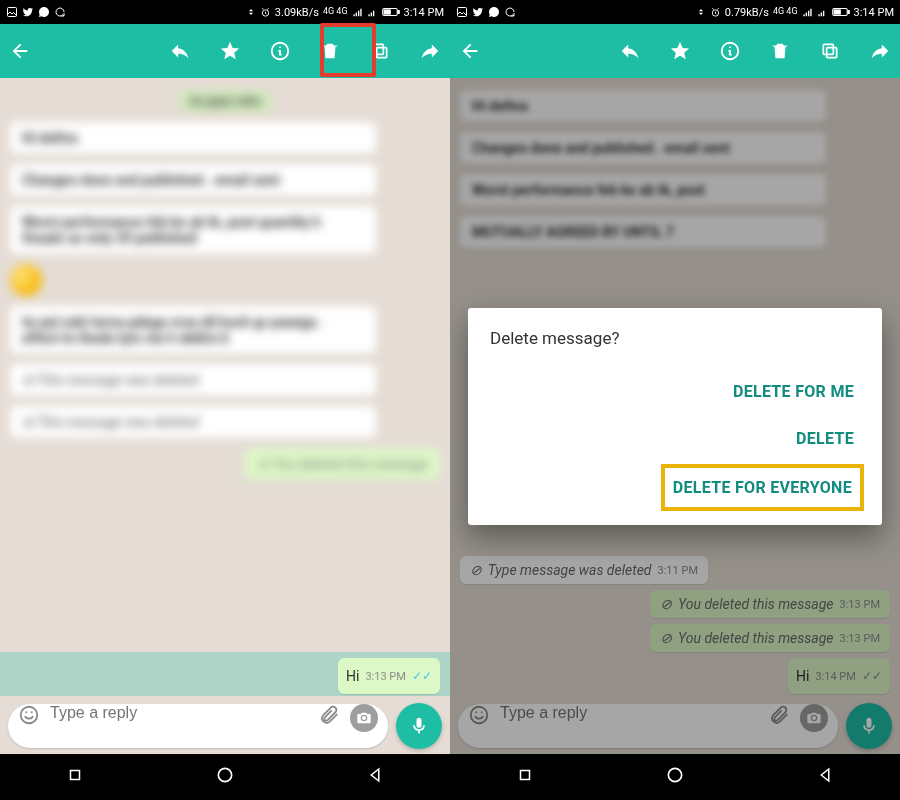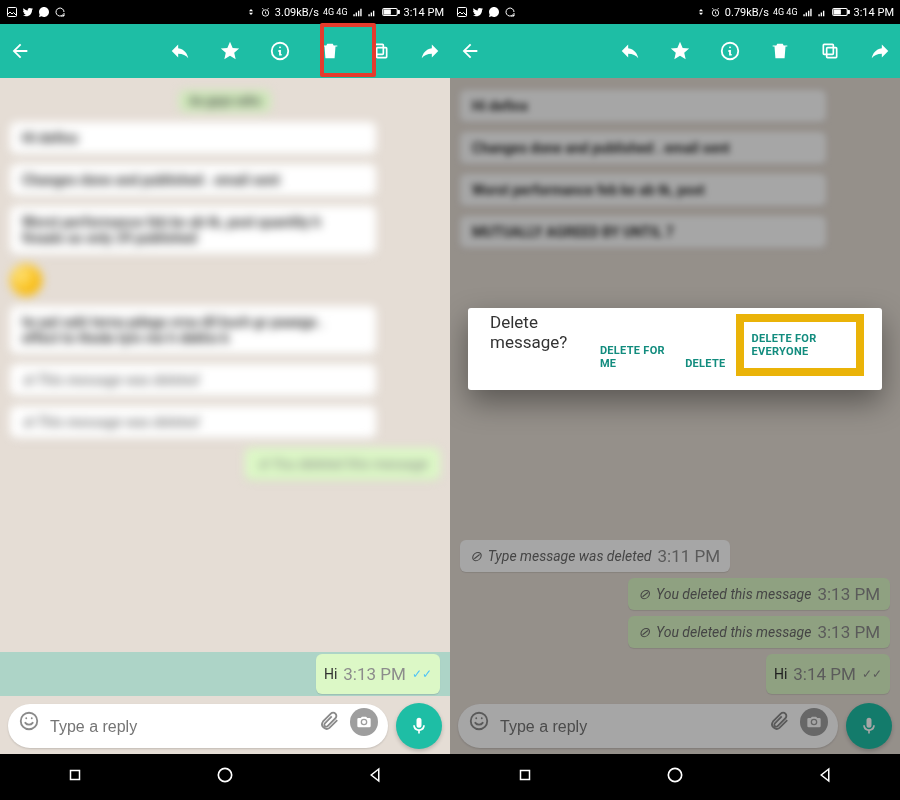--- a/index.html
+++ b/index.html
@@ -7,21 +7,21 @@
     font-family: -apple-system, BlinkMacSystemFont, "Segoe UI", Roboto, Arial, sans-serif;
     width: 900px; height: 800px; overflow: hidden;
     display: flex; background:#000;
   }
   .phone { width: 450px; height: 800px; position: relative; display:flex; flex-direction:column; }
   .status-bar {
     height: 24px; background:#000; color:#fff; font-size:11px;
     display:flex; align-items:center; justify-content:space-between;
     padding:0 6px;
   }
-  .status-left, .status-right { display:flex; align-items:center; gap:4px; }
+  .status-left, .status-right { display:flex; gap:4px; }
   .sb-icon { display:inline-flex; align-items:center; }
   .action-bar {
     height: 54px; background:#1ebea5;
     display:flex; align-items:center; justify-content:space-between;
     padding:0 8px;
   }
   .ab-icons { display:flex; align-items:center; gap:26px; }
   .ab-icon { color:#fff; display:flex; align-items:center; justify-content:center; width:24px; height:24px; }
   .highlight-box { border:4px solid #e43b2d; border-radius:2px; position:absolute; pointer-events:none; }
   .chat-body {
@@ -46,56 +46,56 @@
   }
   .sel-strip {
     position:absolute; left:0; right:0; height:44px; background:rgba(30,190,165,0.28);
   }
   .left-sel { bottom:58px; }
   .bubble-in {
     align-self:flex-start; background:#fff; border-radius:6px; padding:6px 10px;
     font-size:14px; color:#6b6b6b; font-style:italic; display:flex; align-items:center; gap:6px;
     box-shadow:0 1px 1px rgba(0,0,0,.1);
   }
-  .ts { font-size:17px; color:#8c8c8c; font-style:normal; }
+  .ts { font-size:11px; color:#8c8c8c; font-style:normal; }
   .ticks { color:#4fc3f7; font-size:12px; }
   .deleted-out {
     align-self:flex-end; background:#dcf8c6; border-radius:6px; padding:6px 10px;
     font-size:14px; color:#6b6b6b; font-style:italic; display:flex; align-items:center; gap:6px;
     box-shadow:0 1px 1px rgba(0,0,0,.1);
   }
   .input-row {
     height:56px; background:transparent; display:flex; align-items:center; padding:0 8px; gap:8px;
     position:relative;
   }
   .input-pill {
-    flex:1; height:44px; background:#fff; border-radius:22px; display:flex; align-items:flex-end;
-    padding:12px 10px; gap:10px; box-shadow:0 1px 2px rgba(0,0,0,.15);
+    flex:1; height:44px; background:#fff; border-radius:22px; display:flex; align-items:flex-start;
+    padding:0 10px; gap:10px; box-shadow:0 1px 2px rgba(0,0,0,.15);
   }
   .input-pill input { flex:1; border:none; outline:none; font-size:16px; color:#888; background:transparent;}
   .mic-btn {
     width:46px; height:46px; border-radius:50%; background:#1ebea5; display:flex; align-items:center; justify-content:center;
     box-shadow:0 2px 4px rgba(0,0,0,.2);
   }
   .nav-bar {
     height:46px; background:#000; display:flex; align-items:center; justify-content:space-around;
   }
   .nav-icon { color:#fff; }
   .dimmer { position:absolute; inset:0; background:rgba(0,0,0,.35); }
   .dialog {
     position:absolute; left:18px; right:18px; top:230px; background:#fff; border-radius:3px;
-    box-shadow:0 12px 30px rgba(0,0,0,.4); padding:4px 18px 6px 22px;
-    display:flex; 
+    box-shadow:0 12px 30px rgba(0,0,0,.4); padding:20px 18px 6px 22px;
+    display:flex; flex-direction:column;
   }
   .dialog-title { font-size:17px; color:#333; margin-bottom:20px;}
   .dialog-btn {
-    align-self:flex-end; color:#128c7e; font-weight:700; font-size:11px;
+    align-self:flex-end; color:#128c7e; font-weight:700; font-size:16px;
     padding:14px 10px; letter-spacing:.3px;
   }
-  .dialog-btn.boxed { border:8px solid #eab308; padding:10px 8px; margin-top:2px; margin-bottom:8px; }
+  .dialog-btn.boxed { border:4px solid #eab308; padding:10px 8px; margin-top:2px; margin-bottom:8px; }
   .emoji-circle { width:32px; height:32px; border-radius:50%; background:radial-gradient(circle at 35% 35%, #ffe37a, #f7b500 70%); }
   .grey-icon { color:#8a8a8a; }
   .cam-circle { width:28px; height:28px; border-radius:50%; background:#9e9e9e; display:flex; align-items:center; justify-content:center; }
 </style>
 </head>
 <body>
 
 <div class="phone">
 
   <div class="status-bar">

